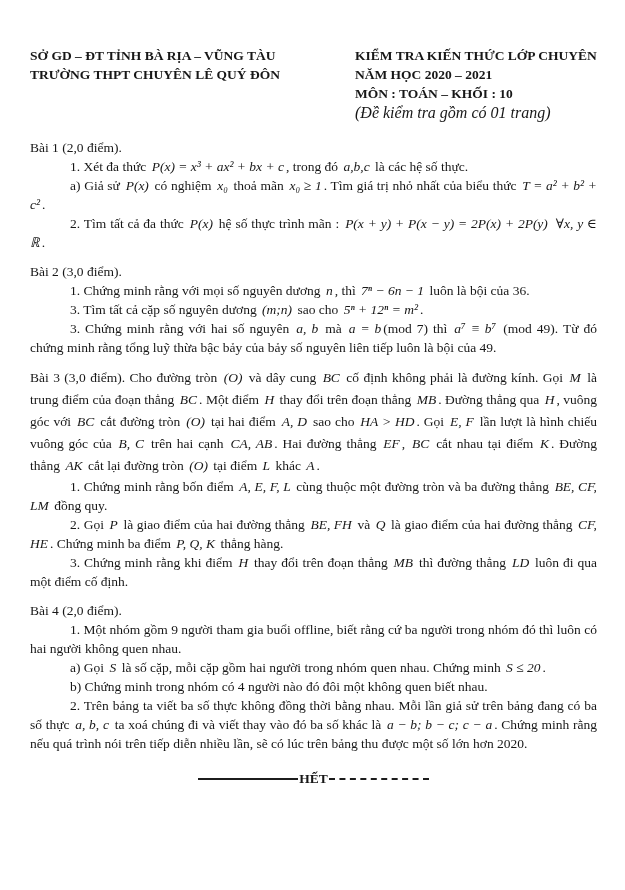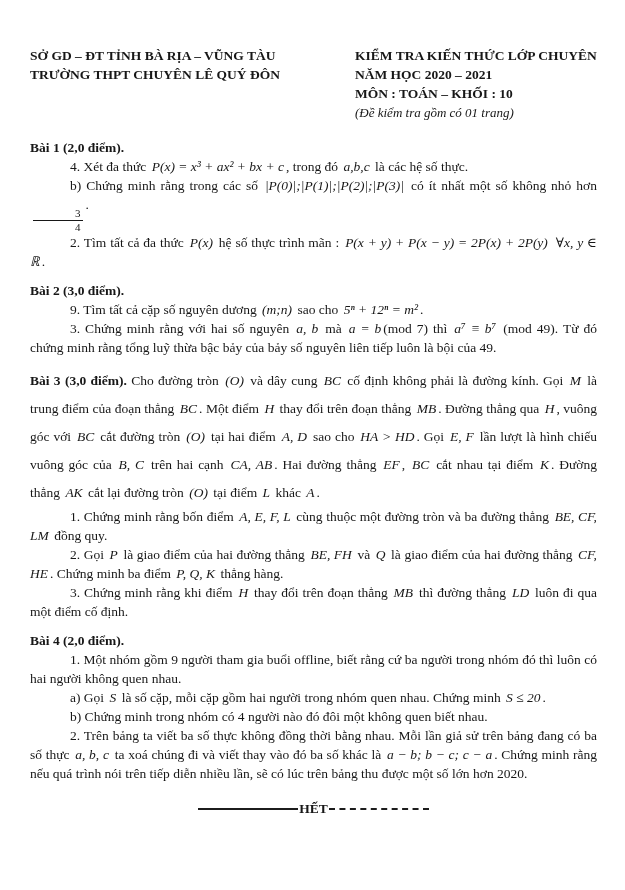--- a/index.html
+++ b/index.html
@@ -7,29 +7,29 @@
   body {
     width:625px; height:890px; background:#ffffff; overflow:hidden;
     font-family:"Liberation Serif","DejaVu Serif",serif; color:#171717;
     -webkit-font-smoothing:antialiased;
   }
   .page { box-sizing:border-box; width:625px; height:728px; padding:46px 28px 0 30px; }
 
   .doc-header { display:flex; justify-content:space-between; align-items:flex-start; }
   .hdr-left  { width:300px; font-weight:bold; font-size:13.5px; line-height:19px; }
   .hdr-right { width:242px; text-align:left; font-weight:bold; font-size:13.5px; line-height:19px; }
-  .hdr-right .note { font-weight:normal; font-style:italic; font-size:13px; }
+  .hdr-right .note { font-weight:normal; font-style:italic; font-size:16px; }
 
   .content { margin-top:16px; }
   section.problem { margin-bottom:10px; }
   p.line { margin:0; font-size:13.5px; line-height:19px; text-align:justify; }
-  p.flow { line-height:28px; }
+  p.flow { line-height:22px; }
   p.item { text-indent:40px; }
 
-  .seg-bold { font-weight:bold; }
+  .seg-bold { font-weight:normal; }
   .math { font-style:italic; padding:0 2px; }
 
   .frac { display:inline-flex; flex-direction:column; text-align:center;
           vertical-align:-8px; font-size:11px; line-height:11px; margin:0 3px; }
   .frac .num { border-bottom:1px solid #171717; padding:0 2px 1px; }
   .frac .den { padding-top:1px; }
 
   .end-row { display:flex; align-items:center; justify-content:center; margin-top:18px; }
   .end-line-left  { width:100px; border-top:2px solid #1c1c1c; }
   .end-line-right { width:100px; border-top:2px dashed #1c1c1c; }
@@ -50,31 +50,29 @@
       <div>NĂM HỌC 2020 – 2021</div>
       <div>MÔN : TOÁN – KHỐI : 10</div>
       <div class="note">(Đề kiểm tra gồm có 01 trang)</div>
     </div>
   </header>
 
   <main class="content">
 
     <section class="problem">
       <p class="line"><span class="seg-bold">Bài 1 (2,0 điểm).</span></p>
-      <p class="line item"><span>4. Xét đa thức </span><span class="math">P(x) = x³ + ax² + bx + c</span><span>, trong đó </span><span class="math">a,b,c</span><span> là các hệ số thực.</span></p>
-      <p class="line item"><span>b) Chứng minh rằng trong các số </span><span class="math">|P(0)|;|P(1)|;|P(2)|;|P(3)|</span><span> có ít nhất một số không nhỏ hơn </span><span class="frac">
-            <span class="num">3</span>
-            <span class="den">4</span>
-          </span><span>.</span></p>
+      <p class="line item"><span>1. Xét đa thức </span><span class="math">P(x) = x³ + ax² + bx + c</span><span>, trong đó </span><span class="math">a,b,c</span><span> là các hệ số thực.</span></p>
+      <p class="line item"><span>a) Giả sử </span><span class="math">P(x)</span><span> có nghiệm </span><span class="math">x₀</span><span> thoả mãn </span><span class="math">x₀ ≥ 1</span><span>. Tìm giá trị nhỏ nhất của biểu thức </span><span class="math">T = a² + b² + c²</span><span>.</span></p>
       <p class="line item"><span>2. Tìm tất cả đa thức </span><span class="math">P(x)</span><span> hệ số thực trình mãn : </span><span class="math">P(x + y) + P(x − y) = 2P(x) + 2P(y)</span><span> </span><span class="math">∀x, y ∈ ℝ</span><span>.</span></p>
     </section>
 
     <section class="problem">
       <p class="line"><span class="seg-bold">Bài 2 (3,0 điểm).</span></p>
-      <p class="line item"><span>9. Tìm tất cả cặp số nguyên dương </span><span class="math">(m;n)</span><span> sao cho </span><span class="math">5ⁿ + 12ⁿ = m²</span><span>.</span></p>
+      <p class="line item"><span>1. Chứng minh rằng với mọi số nguyên dương </span><span class="math">n</span><span>, thì </span><span class="math">7ⁿ − 6n − 1</span><span> luôn là bội của 36.</span></p>
+      <p class="line item"><span>3. Tìm tất cả cặp số nguyên dương </span><span class="math">(m;n)</span><span> sao cho </span><span class="math">5ⁿ + 12ⁿ = m²</span><span>.</span></p>
       <p class="line item"><span>3. Chứng minh rằng với hai số nguyên </span><span class="math">a, b</span><span> mà </span><span class="math">a = b</span><span>(mod 7) thì </span><span class="math">a⁷ ≡ b⁷</span><span> (mod 49). Từ đó chứng minh rằng tổng luỹ thừa bậc bảy của bảy số nguyên liên tiếp luôn là bội của 49.</span></p>
     </section>
 
     <section class="problem">
       <p class="line flow"><span class="seg-bold">Bài 3 (3,0 điểm).</span><span> Cho đường tròn </span><span class="math">(O)</span><span> và dây cung </span><span class="math">BC</span><span> cố định không phải là đường kính. Gọi </span><span class="math">M</span><span> là trung điểm của đoạn thẳng </span><span class="math">BC</span><span>. Một điểm </span><span class="math">H</span><span> thay đổi trên đoạn thẳng </span><span class="math">MB</span><span>. Đường thẳng qua </span><span class="math">H</span><span>, vuông góc với </span><span class="math">BC</span><span> cắt đường tròn </span><span class="math">(O)</span><span> tại hai điểm </span><span class="math">A, D</span><span> sao cho </span><span class="math">HA &gt; HD</span><span>. Gọi </span><span class="math">E, F</span><span> lần lượt là hình chiếu vuông góc của </span><span class="math">B, C</span><span> trên hai cạnh </span><span class="math">CA, AB</span><span>. Hai đường thẳng </span><span class="math">EF</span><span>, </span><span class="math">BC</span><span> cắt nhau tại điểm </span><span class="math">K</span><span>. Đường thẳng </span><span class="math">AK</span><span> cắt lại đường tròn </span><span class="math">(O)</span><span> tại điểm </span><span class="math">L</span><span> khác </span><span class="math">A</span><span>.</span></p>
       <p class="line item"><span>1. Chứng minh rằng bốn điểm </span><span class="math">A, E, F, L</span><span> cùng thuộc một đường tròn và ba đường thẳng </span><span class="math">BE, CF, LM</span><span> đồng quy.</span></p>
       <p class="line item"><span>2. Gọi </span><span class="math">P</span><span> là giao điểm của hai đường thẳng </span><span class="math">BE, FH</span><span> và </span><span class="math">Q</span><span> là giao điểm của hai đường thẳng </span><span class="math">CF, HE</span><span>. Chứng minh ba điểm </span><span class="math">P, Q, K</span><span> thẳng hàng.</span></p>
       <p class="line item"><span>3. Chứng minh rằng khi điểm </span><span class="math">H</span><span> thay đổi trên đoạn thẳng </span><span class="math">MB</span><span> thì đường thẳng </span><span class="math">LD</span><span> luôn đi qua một điểm cố định.</span></p>
     </section>
 

